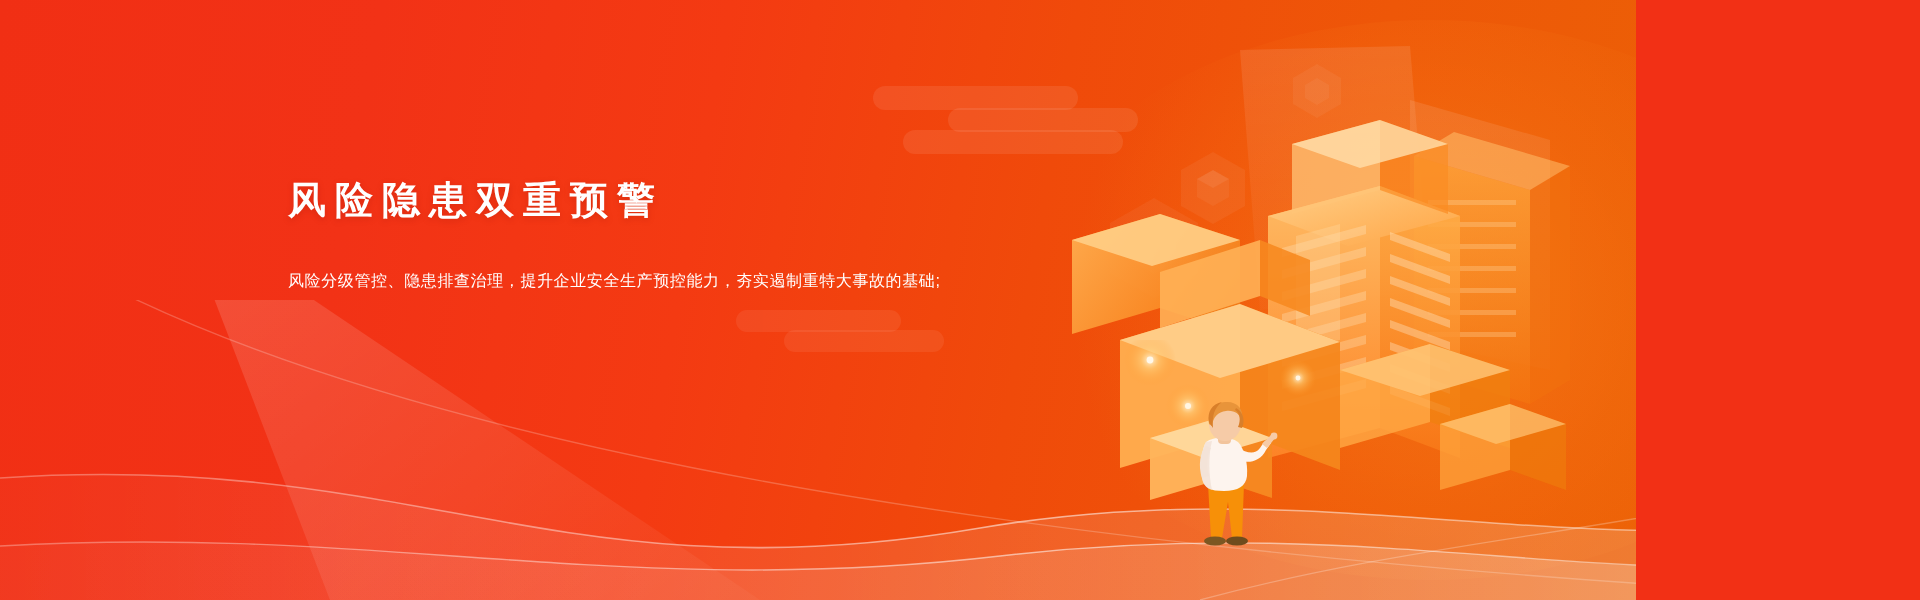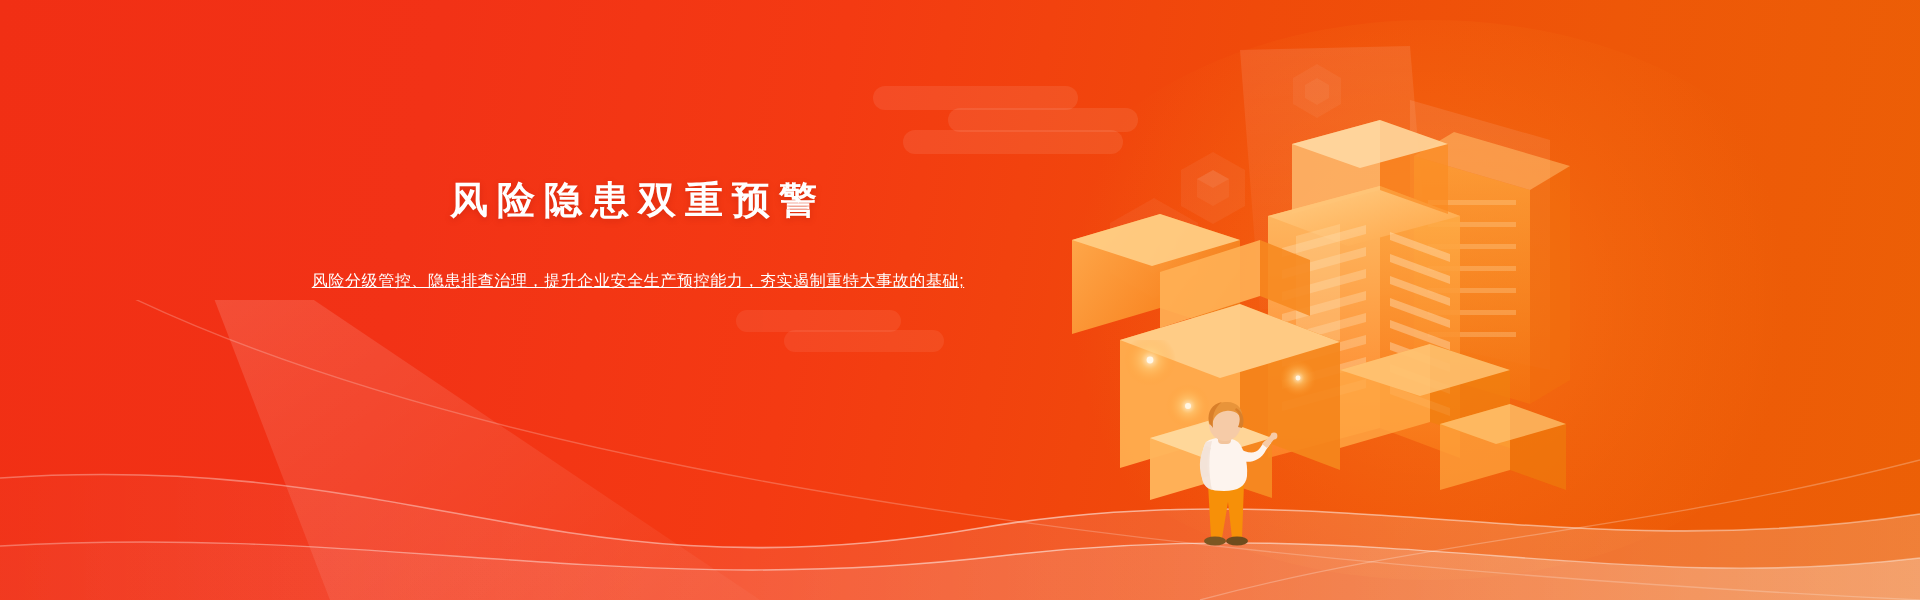--- a/index.html
+++ b/index.html
@@ -4,25 +4,24 @@
 <style>
   * { margin:0; padding:0; box-sizing:border-box; }
   html,body { width:1920px; height:600px; overflow:hidden; }
   body {
     font-family:"Liberation Sans","DejaVu Sans",sans-serif;
     background:#F23015;
   }
 
   #banner {
     position:relative;
-    width:1920px;
+    width:1636px;
     height:600px;
     overflow:hidden;
     background:linear-gradient(100deg,#F12F14 0%,#F23216 22%,#F43A12 42%,#F04A0A 62%,#EE5708 80%,#EC6006 100%);
-    text-align:center;
   }
 
   
   .glow {
     position:absolute;
     border-radius:50%;
     pointer-events:none;
   }
   #glow-main {
     left:1020px; top:20px; width:820px; height:560px;
@@ -62,21 +61,21 @@
     text-shadow:0 2px 6px rgba(150,20,0,0.25);
   }
   #subtitle {
     margin-top:38px;
     font-size:16px;
     color:#ffffff;
     line-height:2.08;
     letter-spacing:0.6px;
     white-space:nowrap;
   }
-  .subline { display:block;text-decoration:underline; }
+  .subline { display:block; }
 </style>
 </head>
 <body>
 
 <div id="banner">
 
   <div class="glow" id="glow-main"></div>
 
   <svg id="waves" viewBox="0 0 1920 300" preserveAspectRatio="none">
     <defs>

